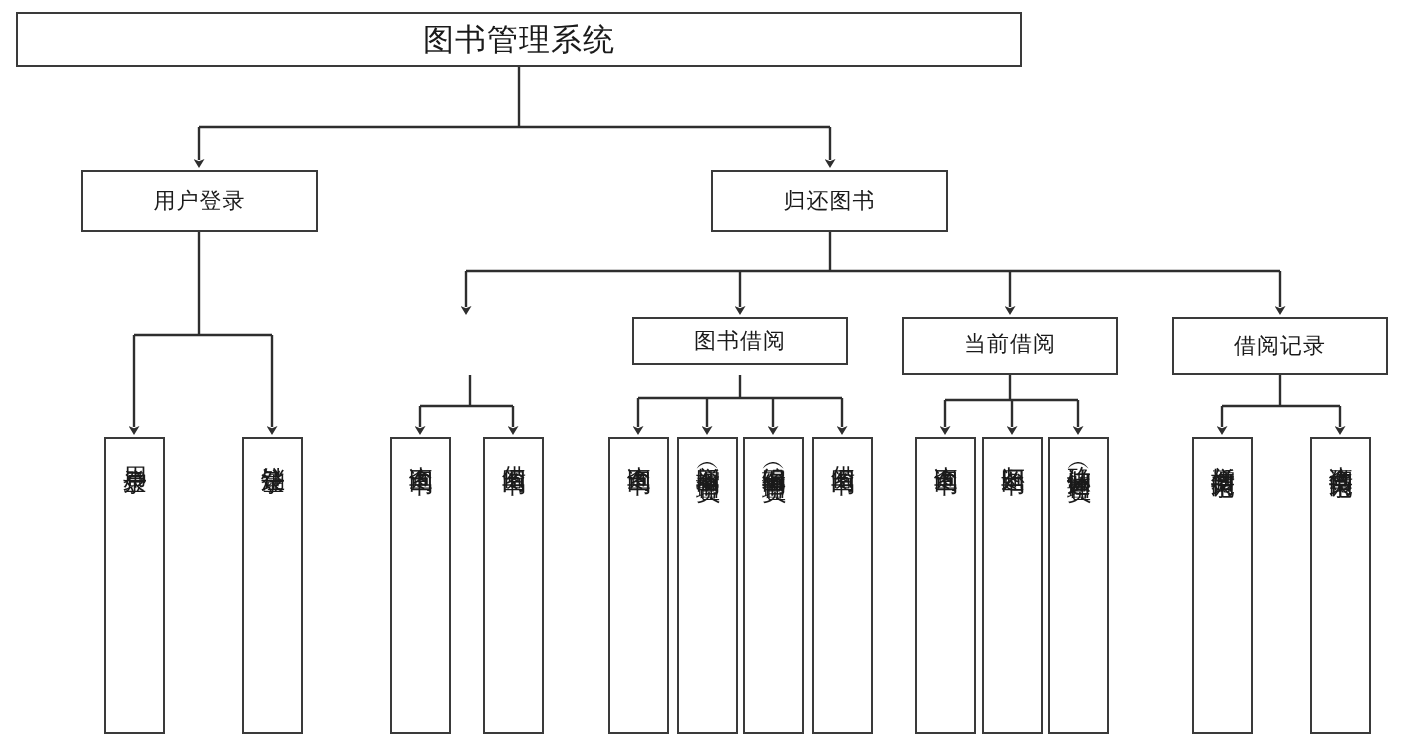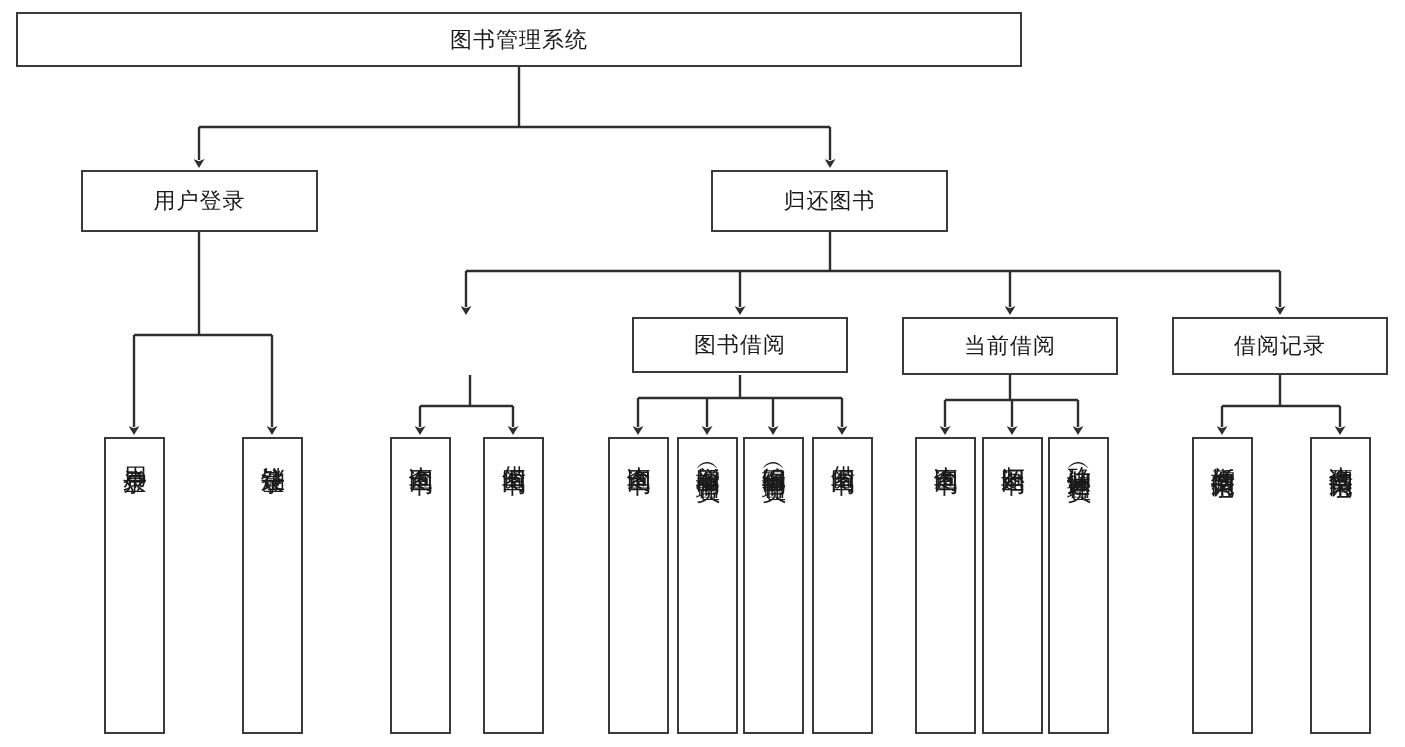--- a/index.html
+++ b/index.html
@@ -42,21 +42,21 @@
     text-align: center;
     line-height: 1.15;
     white-space: pre;
   }
   .node.horiz .label {
     writing-mode: horizontal-tb;
     font-size: 22px;
     letter-spacing: 1px;
   }
   .node.root .label {
-    font-size: 22px;
+    font-size: 31px;
     letter-spacing: 1px;
   }
   .node.vert {
     align-items: flex-start;
     justify-content: center;
     padding-top: 8px;
   }
   .node.vert .label {
     writing-mode: vertical-rl;
     text-orientation: upright;
@@ -138,24 +138,24 @@
     <span class="label">图书管理系统</span>
   </div>
 
   <div class="node horiz" style="left:81px; top:170px; width:237px; height:62px;">
     <span class="label">用户登录</span>
   </div>
   <div class="node horiz" style="left:711px; top:170px; width:237px; height:62px;">
     <span class="label">归还图书</span>
   </div>
 
-  <div class="node horiz" style="left:632px; top:317px; width:216px; height:56px;">
+  <div class="node horiz" style="left:632px; top:317px; width:216px; height:48px;">
     <span class="label">图书借阅</span>
   </div>
-  <div class="node horiz" style="left:902px; top:317px; width:216px; height:58px;">
+  <div class="node horiz" style="left:902px; top:317px; width:216px; height:58px;font-family:Liberation Mono, monospace;">
     <span class="label">当前借阅</span>
   </div>
   <div class="node horiz" style="left:1172px; top:317px; width:216px; height:58px;">
     <span class="label">借阅记录</span>
   </div>
 
   <div class="node vert" style="left:104px; top:437px; width:61px; height:297px;">
     <span class="label">用户登录</span>
   </div>
   <div class="node vert" style="left:242px; top:437px; width:61px; height:297px;">

